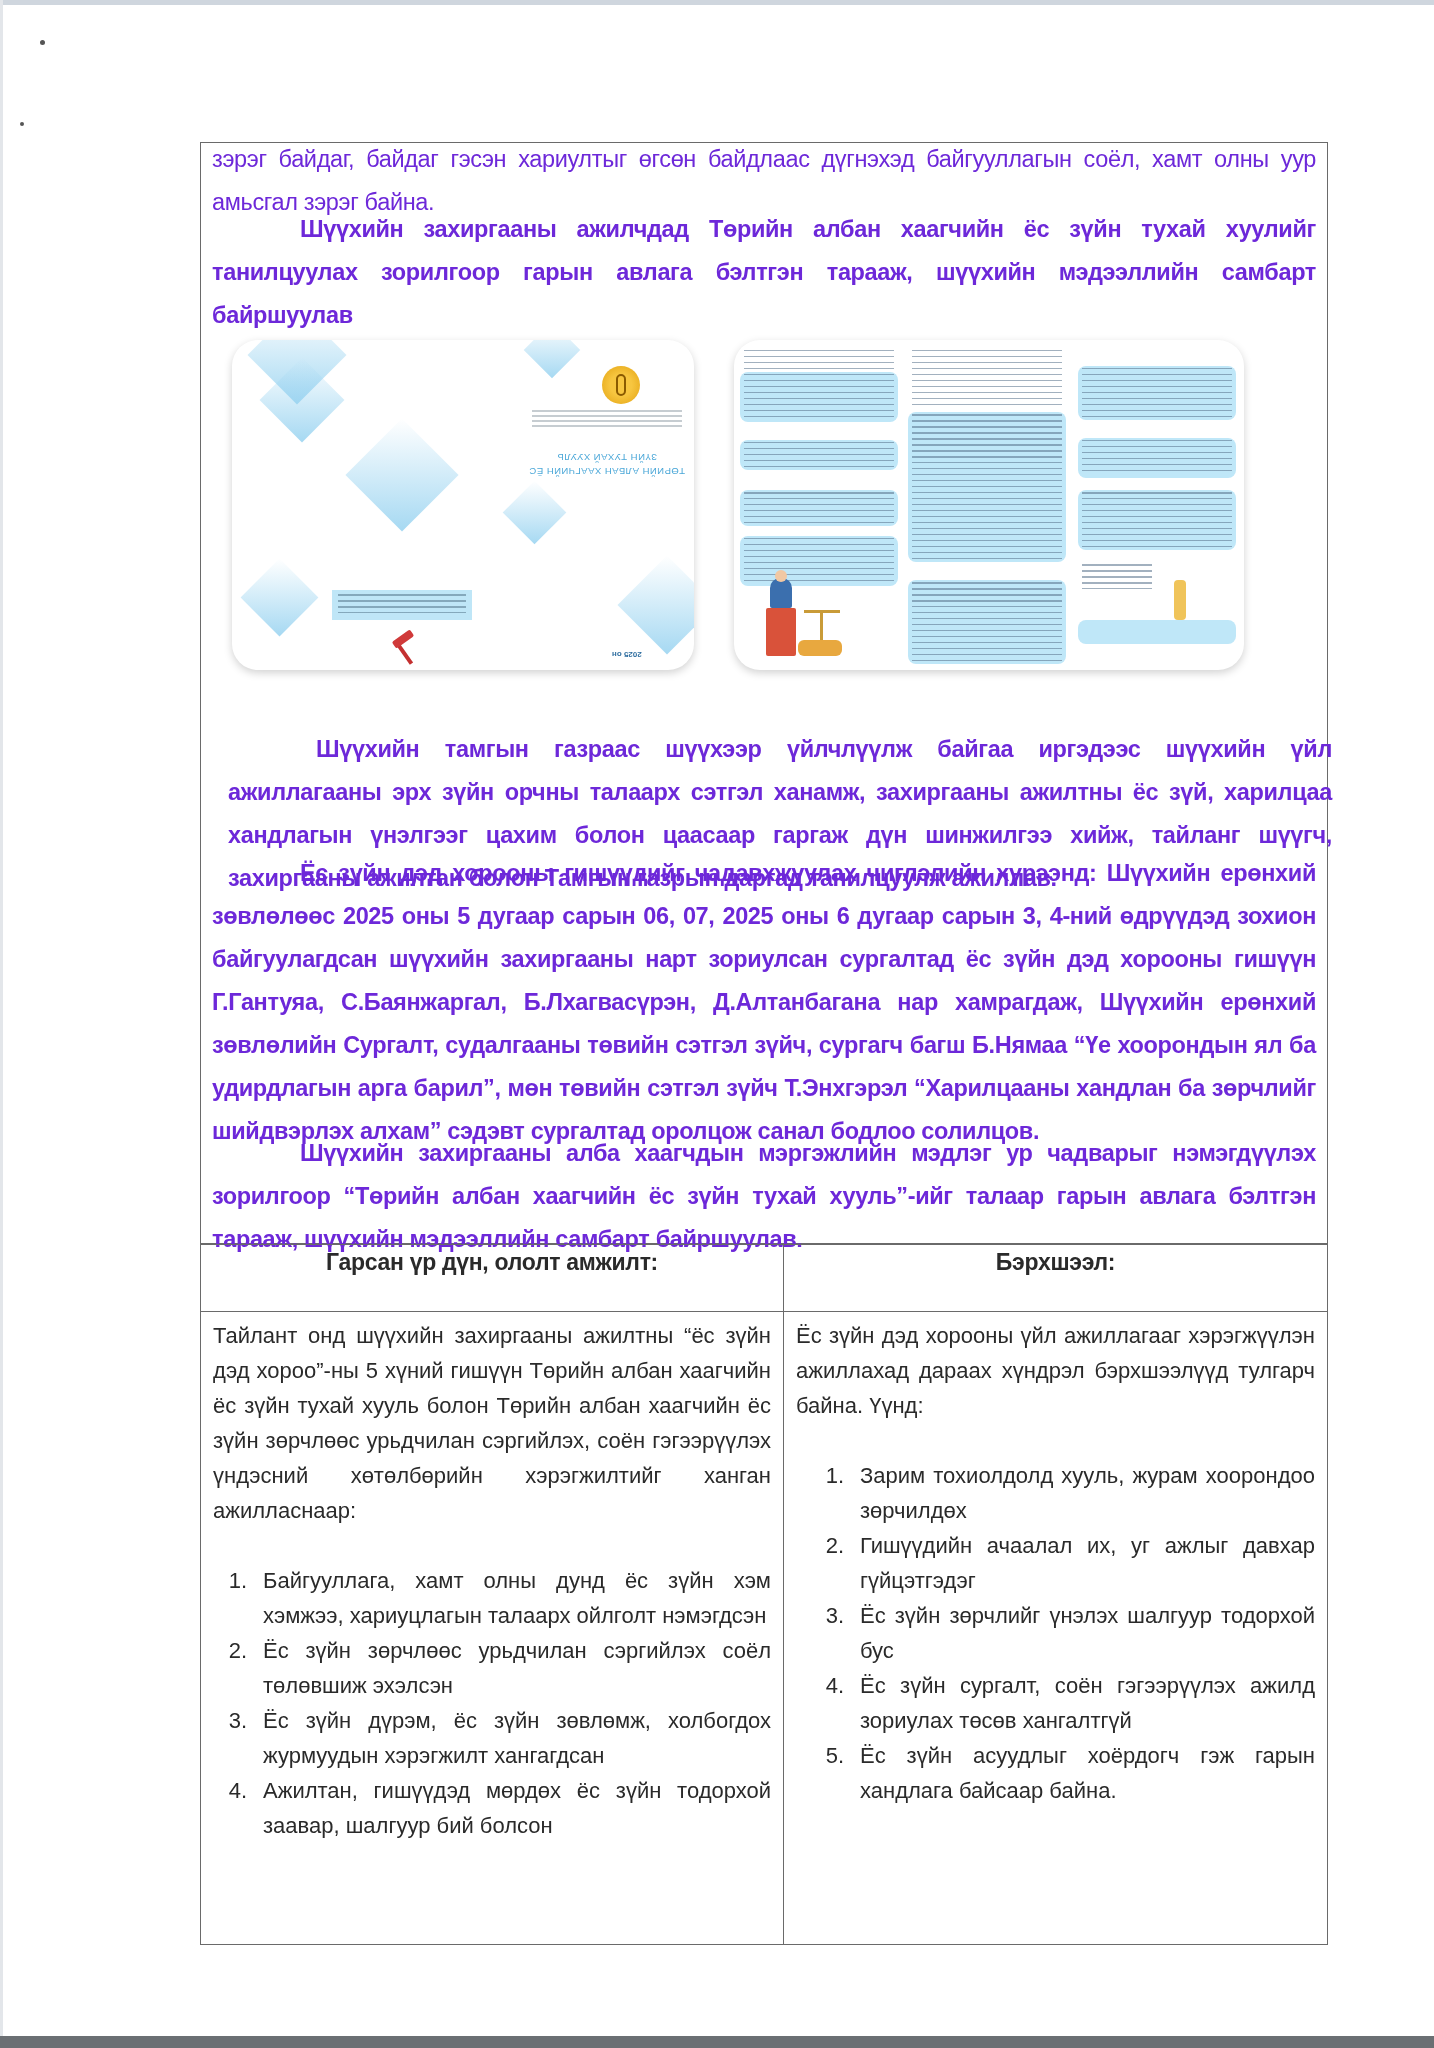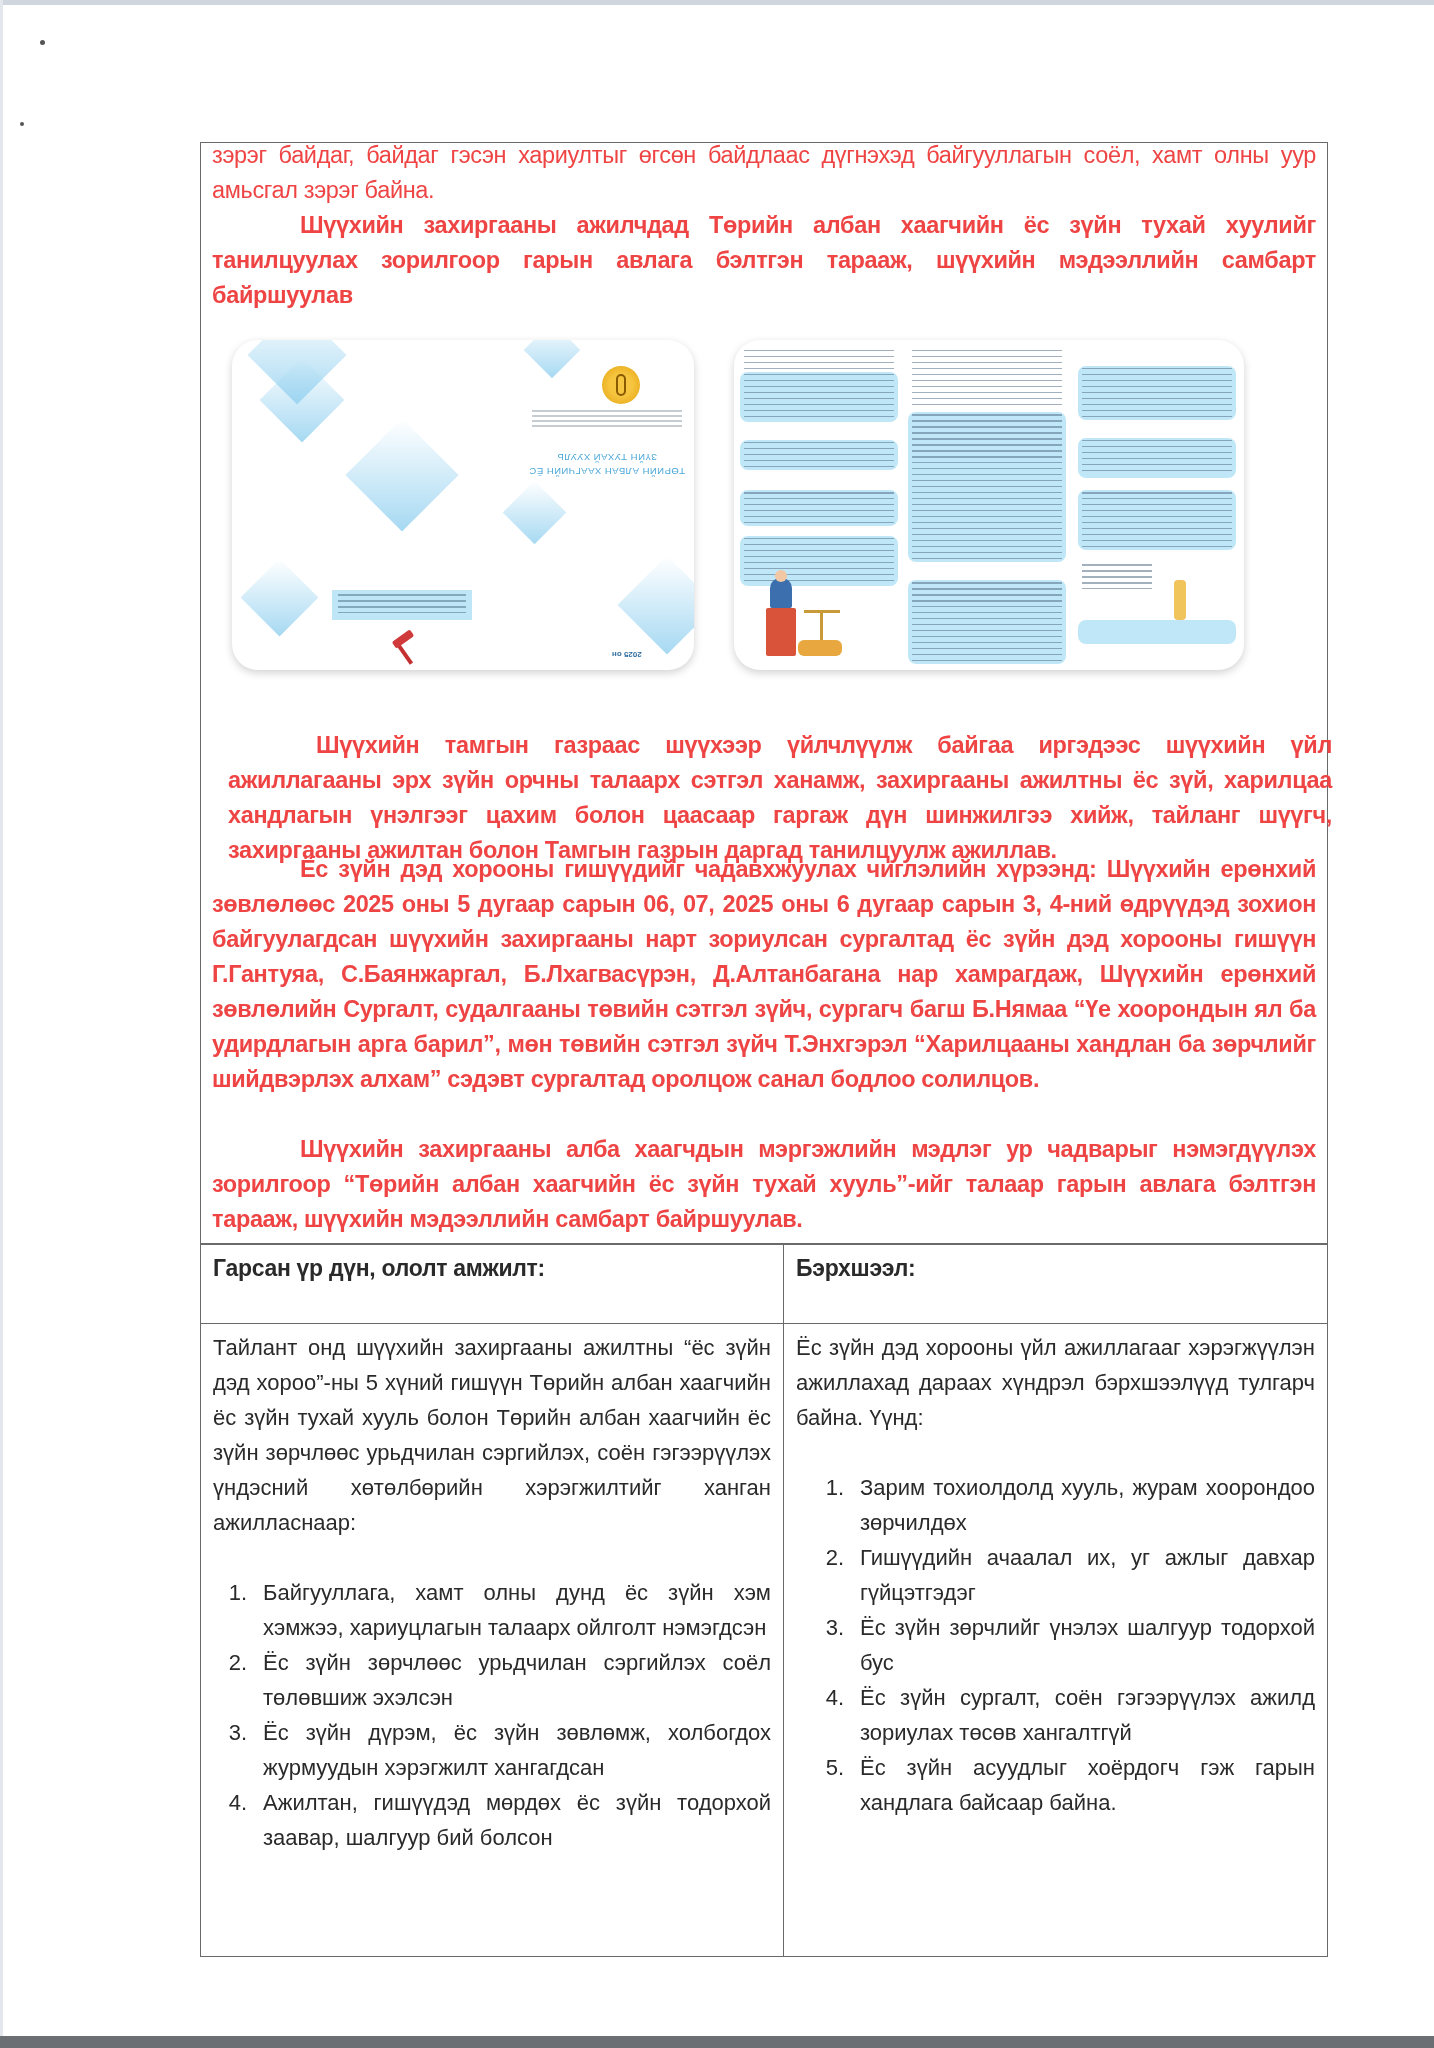--- a/index.html
+++ b/index.html
@@ -10,22 +10,22 @@
   .topbar { position:absolute; left:0; top:0; width:1434px; height:5px; background:#cfd6de; }
   .bottombar { position:absolute; left:0; top:2036px; width:1434px; height:12px; background:#6b6f73; }
   .leftedge { position:absolute; left:0; top:0; width:3px; height:2048px; background:#e3e6ea; }
   .speck { position:absolute; width:5px; height:5px; border-radius:50%; background:#555; }
   .frame {
     position:absolute; left:200px; top:142px; width:1128px; height:1102px;
     border:1.5px solid #6a6a6a; box-sizing:border-box;
   }
   .narrow { font-family:"Liberation Sans Narrow","Liberation Sans", sans-serif; }
   .para {
-    position:absolute; left:212px; width:1104px; font-size:23.5px; line-height:35px;
-    text-align:justify; color:#ef4444; letter-spacing:-0.35px; transform-origin:left top;
+    position:absolute; left:212px; width:1104px; font-size:23.5px; line-height:43px;
+    text-align:justify; color:#6d28d9; letter-spacing:-0.35px; transform-origin:left top;
   }
   .indent { text-indent:88px;font-weight:bold; }
   .images { position:absolute; left:228px; top:340px; width:1020px; height:340px; }
   .brochure {
     position:absolute; top:0; height:330px; background:#fff; border-radius:26px;
     box-shadow:0 3px 8px rgba(0,0,0,0.18); overflow:hidden;
   }
   .b1 { left:4px; width:462px; }
   .b2 { left:506px; width:510px; }
   .diamond { position:absolute; width:70px; height:70px; transform:rotate(45deg);
@@ -53,21 +53,21 @@
   .head { position:absolute; left:21px; top:0; width:12px; height:12px; background:#f1c8a3; border-radius:50%; }
   .scale { position:absolute; left:50px; top:40px; width:36px; height:3px; background:#c99b38; }
   .scale-base { position:absolute; left:66px; top:40px; width:3px; height:34px; background:#c99b38; }
   .greens { position:absolute; left:44px; top:70px; width:44px; height:16px; background:#e8a83f; border-radius:6px; }
   .trophy { position:absolute; left:440px; top:240px; width:12px; height:40px; background:#f0c45a; border-radius:4px; }
   table.res {
     position:absolute; left:200px; top:1244px; width:1128px; border-collapse:collapse;
     font-size:22px; color:#2a2a2a;
   }
   table.res td { border:1.5px solid #6a6a6a; vertical-align:top; }
-  .th { font-weight:bold; font-size:23px; height:62px; padding:8px 12px; letter-spacing:-0.3px; }
+  .th { font-weight:bold; font-size:23px; height:62px; padding:2px 12px; letter-spacing:-0.3px;text-align:center; }
   .th span { display:block; line-height:30px; }
   .cell { padding:6px 12px 6px 12px; line-height:35px; text-align:justify; }
   .cell-l { width:558px; height:620px;margin-left:42px; }
   ol { margin:0; padding:0; list-style:none; }
   ol li { position:relative; padding-left:50px; text-align:justify; }
   ol li .num { position:absolute; left:0; top:0; width:42px; text-align:right; padding-right:8px; box-sizing:border-box; }
   .gap { height:35px; }
   .right-ol li { padding-left:64px; }
   .right-ol li .num { left:14px; }
 </style>

